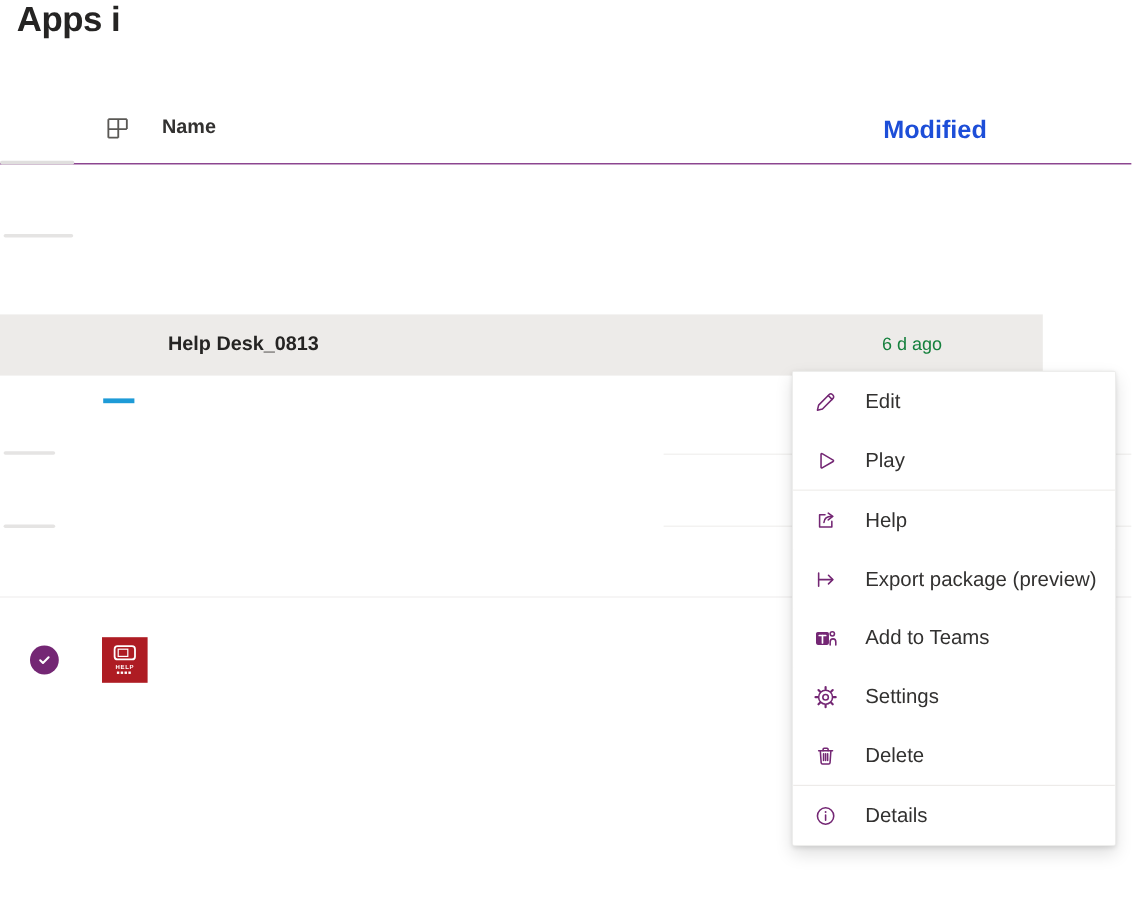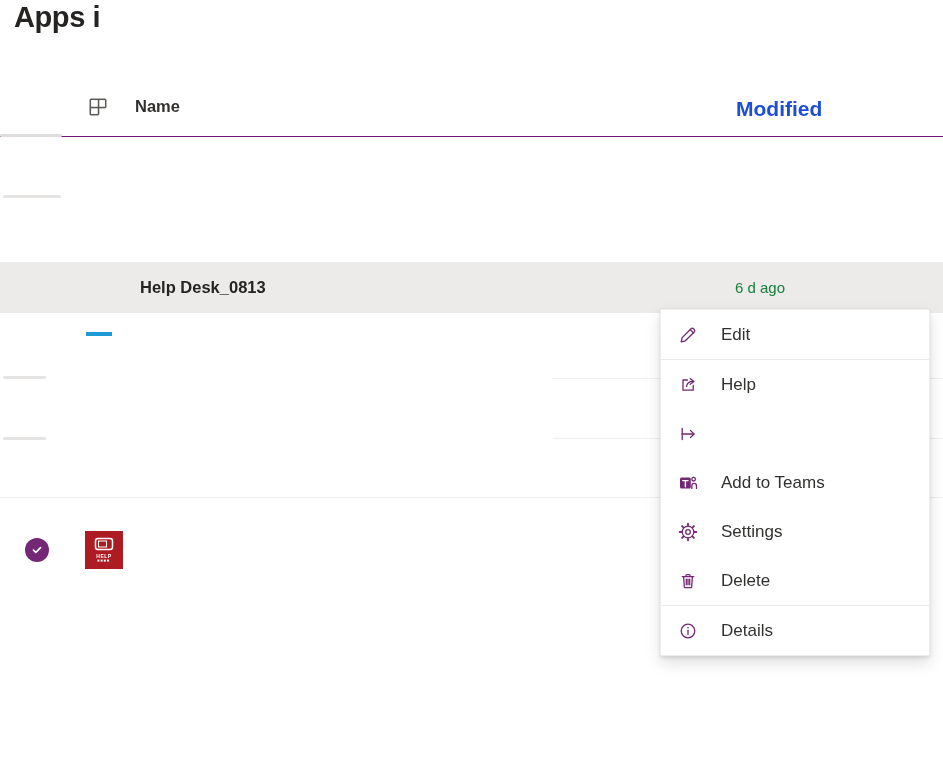--- a/index.html
+++ b/index.html
@@ -23,21 +23,21 @@
   .stub-1 { left:0;  top:134px; width:62px; height:3px; background:#e0dfde; }
   .stub-2 { left:3px; top:195px; width:58px; height:3px; }
   .stub-3 { left:3px; top:376px; width:43px; height:3px; }
   .stub-4 { left:3px; top:437px; width:43px; height:3px; }
   .rowline { position:absolute; height:1px; background:#f0efee; z-index:1; }
   .rowline-a { left:553px; top:378px; width:390px; }
   .rowline-b { left:553px; top:438px; width:390px; }
   .rowline-c { left:0;     top:497px; width:943px; }
 
   
-  .app-row { position:absolute; left:0; top:262px; width:943px; height:51px;
+  .app-row { position:absolute; left:0; top:262px; width:869px; height:51px;
              background:#edebe9; z-index:2; }
   .row-check { position:absolute; left:25px; top:276px; width:24px; height:24px;
                border-radius:50%; background:#742774; box-shadow:0 0 0 2.5px #fff;
                display:flex; align-items:center; justify-content:center; }
   .app-tile { position:absolute; left:85px; top:269px; width:38px; height:38px;
               background:#ae1c23; display:flex; align-items:center; justify-content:center; }
   .row-name { position:absolute; left:140px; top:0; height:51px; line-height:51px;
               font-size:16.5px; font-weight:600; color:#252423; }
   .more-btn { position:absolute; left:674px; top:278px; width:32px; height:20px;
               display:flex; align-items:center; justify-content:center; gap:5px; cursor:pointer; }
@@ -120,38 +120,45 @@
 <div class="context-menu">
 
   <div class="menu-item">
     <svg class="ic" width="20" height="20" viewBox="0 0 20 20">
       <path d="M3.2 16.8l1-4.2L13 3.8c.7-.7 1.9-.7 2.6 0l.6.6c.7.7.7 1.9 0 2.6L7.4 15.8l-4.2 1z"></path>
       <path d="M12.2 4.6l3.2 3.2"></path>
     </svg>
     <span>Edit</span>
   </div>
 
+  <div class="menu-item">
+    <svg class="ic" width="20" height="20" viewBox="0 0 20 20">
+      <path d="M6.2 4.6v10.8c0 .5.5.8.9.55l9.2-5.4c.4-.25.4-.85 0-1.1L7.1 4.05c-.4-.25-.9.05-.9.55z"></path>
+    </svg>
+    <span>Play</span>
+  </div>
 
   <div class="menu-divider"></div>
 
   <div class="menu-item">
     <svg class="ic" width="20" height="20" viewBox="0 0 20 20">
       <path d="M9.5 5H5v10.2h10.2V10.5"></path>
       <path d="M8.6 11.4C8.9 8 11.5 6.3 15 6.3"></path>
       <path d="M12.2 3.6L16 6.4l-3.8 2.9"></path>
     </svg>
     <span>Help</span>
   </div>
 
   <div class="menu-item">
     <svg class="ic" width="20" height="20" viewBox="0 0 20 20">
       <path d="M4.2 4.5v11"></path>
         <path d="M4.2 10h11.6"></path>
         <path d="M12.4 6.4l3.6 3.6-3.6 3.6"></path>
     </svg>
+    <span>Export package (preview)</span>
   </div>
 
   <div class="menu-item">
     <svg class="ic" width="20" height="20" viewBox="0 0 20 20">
       <rect x="2" y="4.6" width="10.8" height="10.8" rx="1.5" fill="#742774" stroke="none"></rect>
       <path d="M4.7 7.6h5.4" stroke="#fff" stroke-width="1.4"></path>
       <path d="M7.4 7.6v6.2" stroke="#fff" stroke-width="1.4"></path>
       <circle cx="15.6" cy="6.2" r="1.8"></circle>
       <path d="M13.8 15.4v-2.4c0-1.5 1-2.6 2.4-2.6 1.3 0 2.3 1.1 2.3 2.6v2.4"></path>
     </svg>

